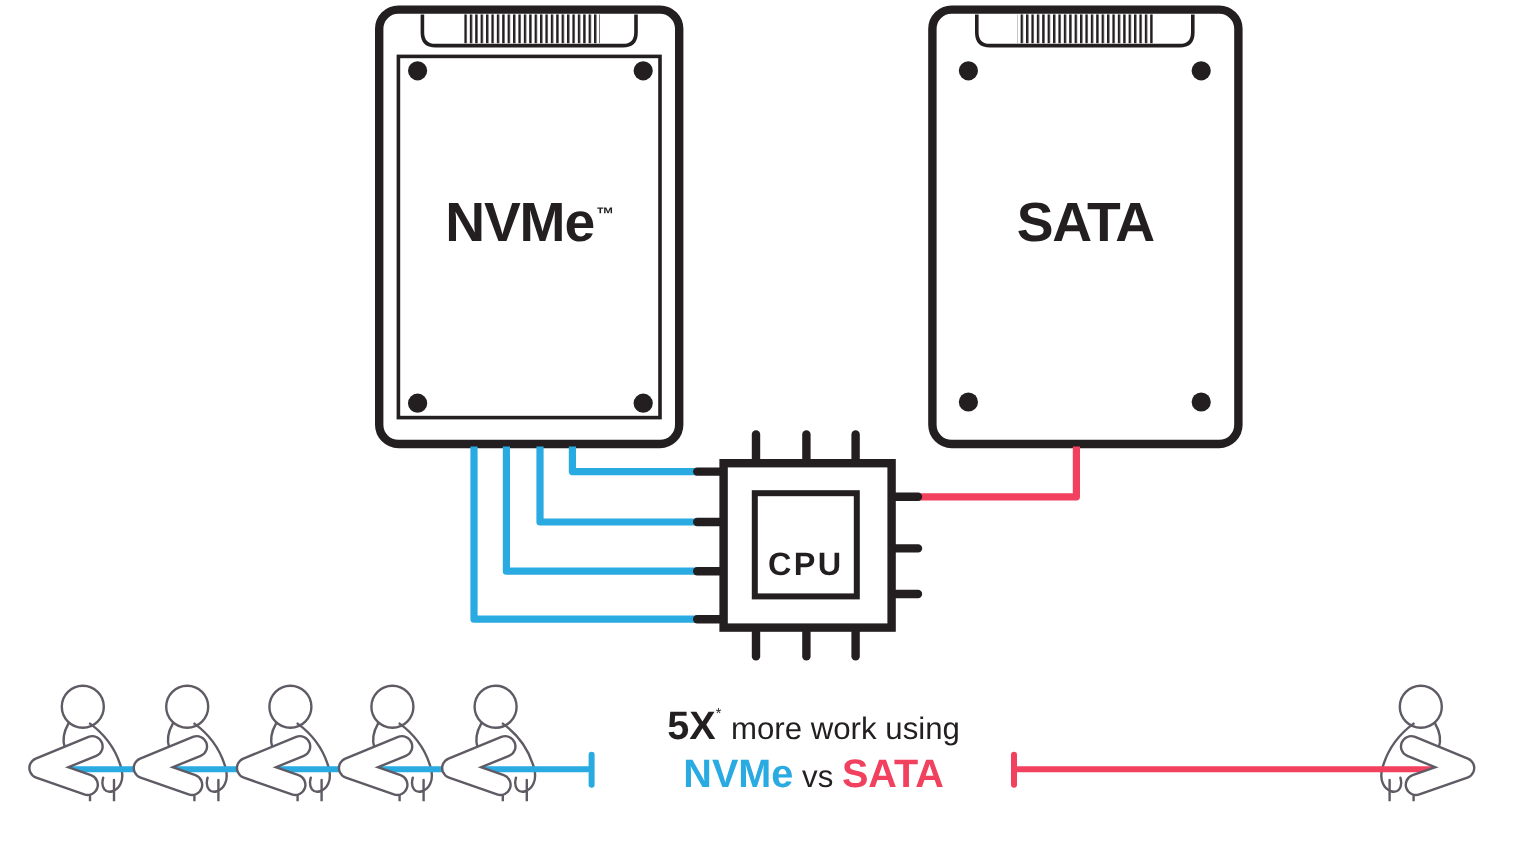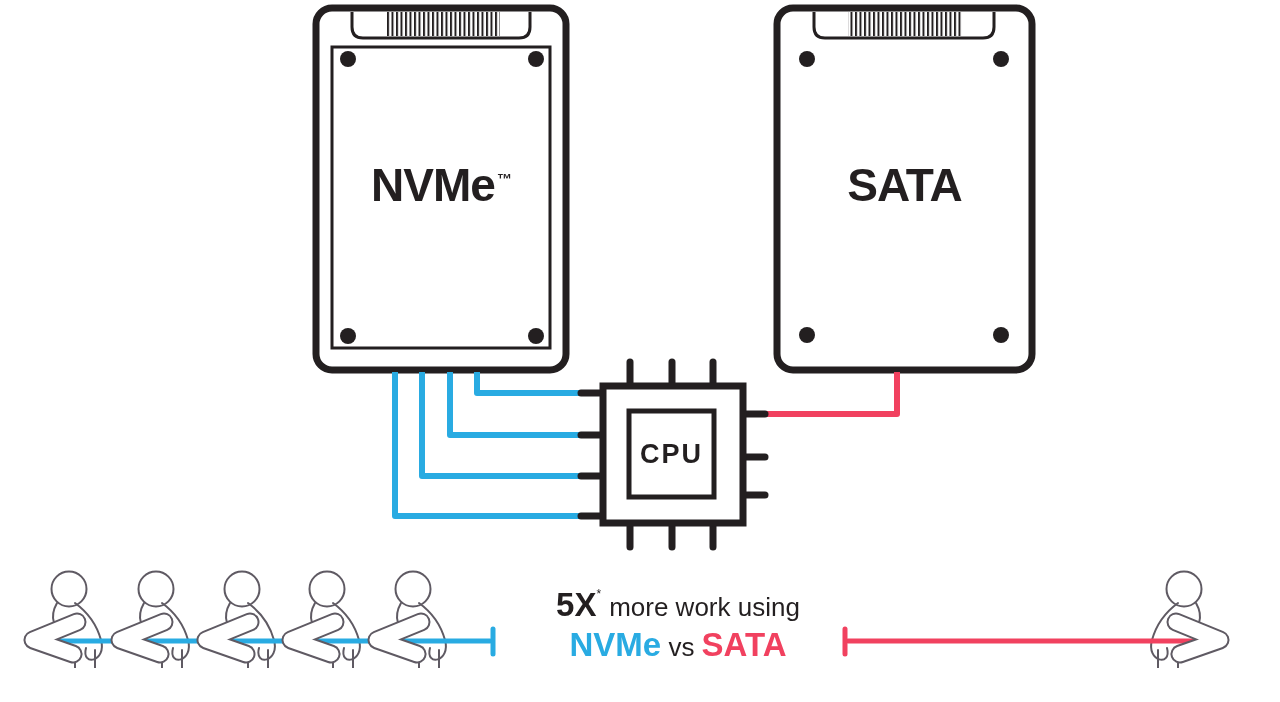--- a/index.html
+++ b/index.html
@@ -136,21 +136,21 @@
 
   <div class="label drive-label" style="left:316px;top:150px;width:250px;height:70px;">
     <span>NVMe</span>
       <sup>™</sup>
   </div>
 
   <div class="label drive-label" style="left:777px;top:150px;width:255px;height:70px;">
     <span>SATA</span>
   </div>
 
-  <div class="label cpu-label" style="left:629px;top:411px;width:85px;height:86px;">
+  <div class="label cpu-label" style="left:629px;top:427px;width:85px;height:86px;">
     <span>CPU</span>
   </div>
 
   <div class="caption">
     <div>
       <span class="big">5X</span><span class="fn">*</span><span class="spacer"></span><span>more work using</span>
     </div>
     <div>
       <span class="big nvme">NVMe</span>
       <span>vs</span>

